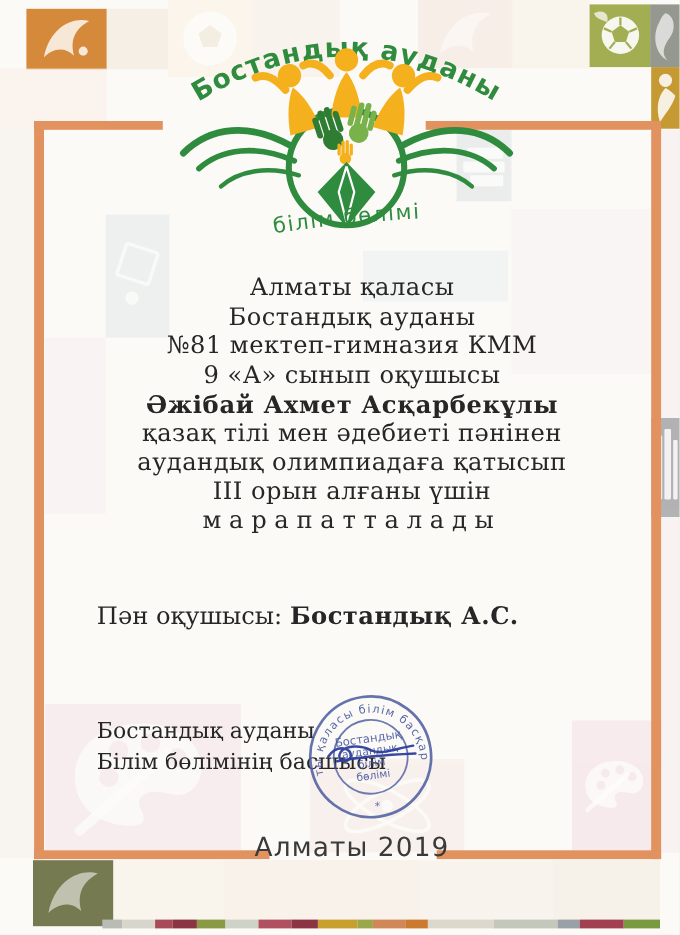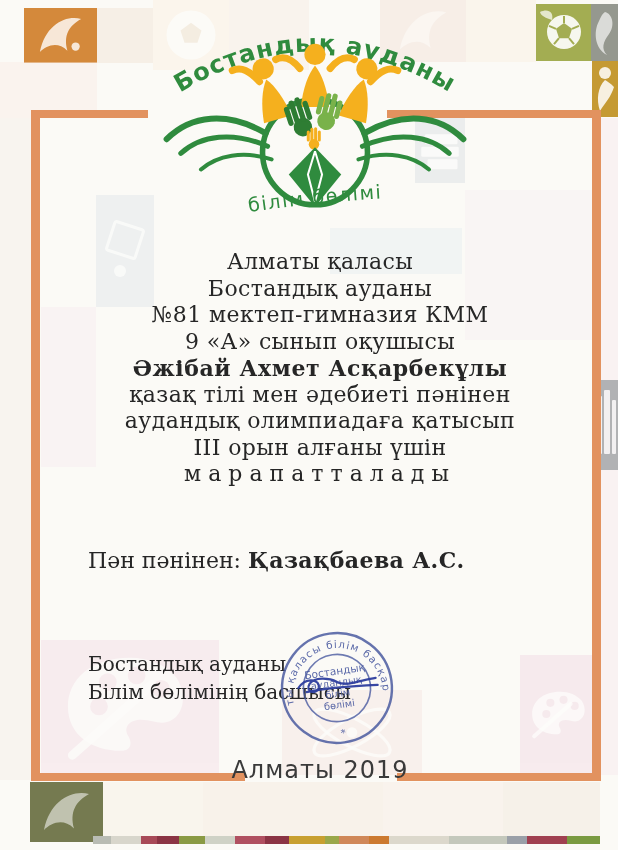--- a/index.html
+++ b/index.html
@@ -243,22 +243,22 @@
     <div>№81 мектеп-гимназия КММ</div>
     <div>9 «А» сынып оқушысы</div>
     <div class="student-name">Әжібай Ахмет Асқарбекұлы</div>
     <div>қазақ тілі мен әдебиеті пәнінен</div>
     <div>аудандық олимпиадаға қатысып</div>
     <div>III орын алғаны үшін</div>
     <div class="award-word">марапатталады</div>
   </div>
 
   <div class="teacher-line">
-    <span>Пән пәнінен:</span>
-    <b>Қазақбаева А.С.</b>
+    <span>Пән оқушысы:</span>
+    <b>Бостандық А.С.</b>
   </div>
 
   <div class="sign-org">
     <div>Бостандық ауданы</div>
     <div>Білім бөлімінің басшысы</div>
   </div>
 
   <svg class="stamp" viewBox="0 0 120 120">
     <g transform="rotate(-8 60 60)">
       <circle class="ring-outer" cx="60" cy="60" r="54"></circle>

